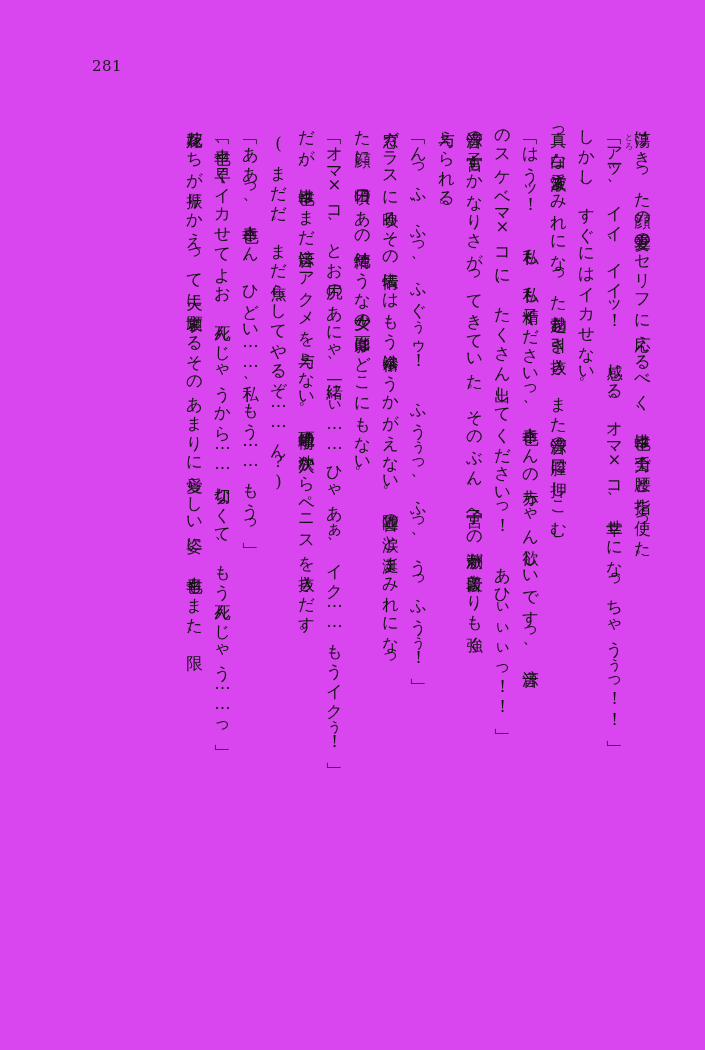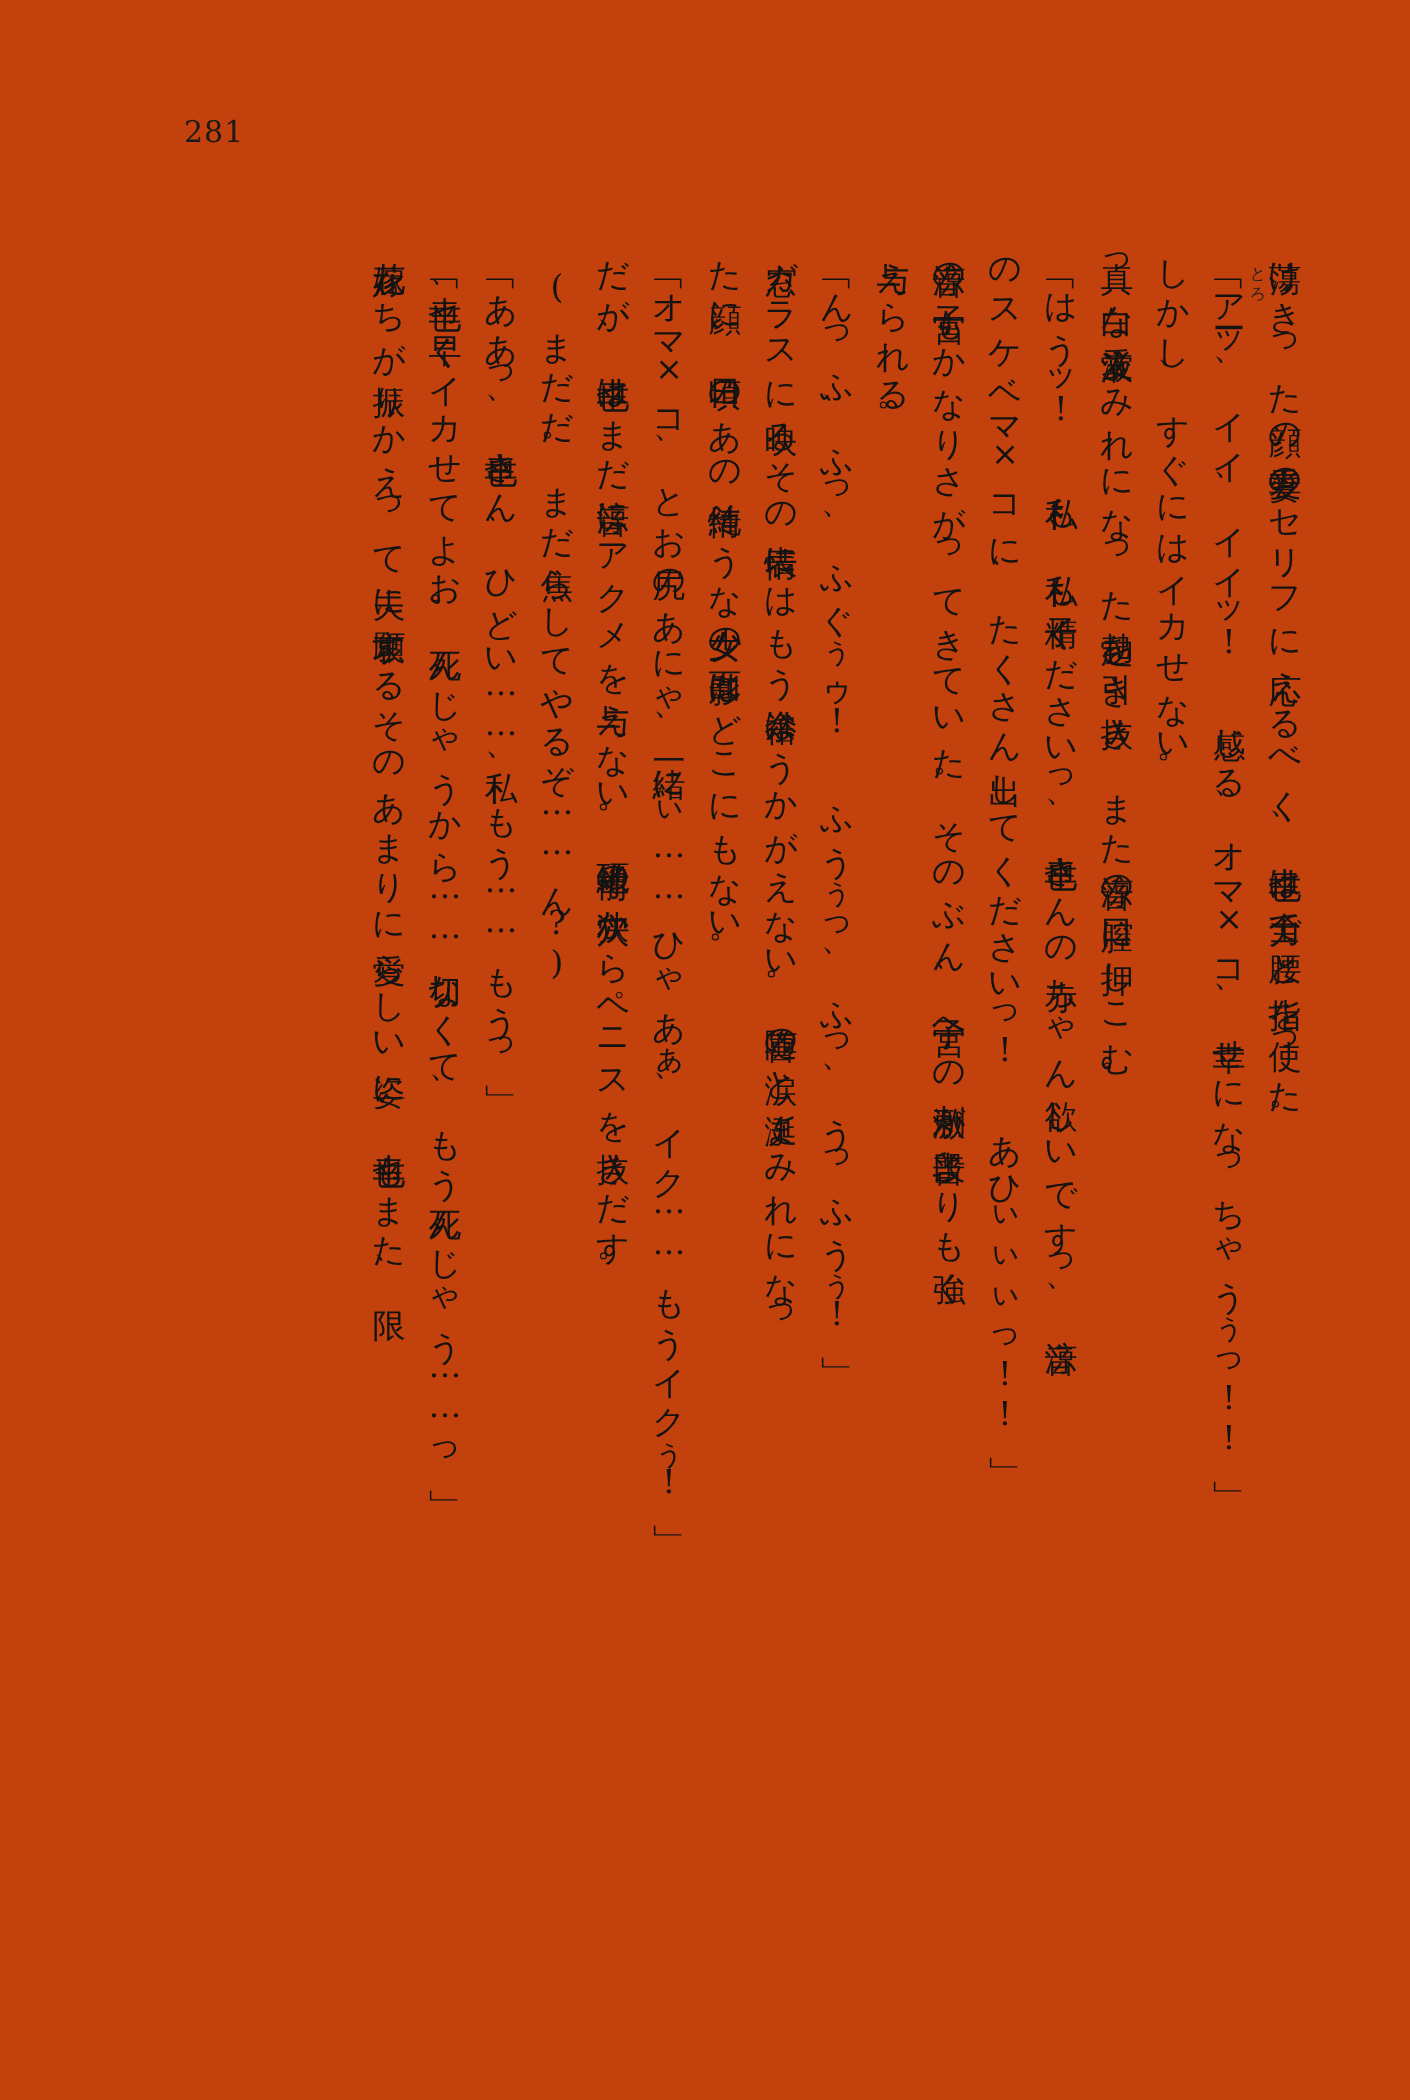--- a/index.html
+++ b/index.html
@@ -14,21 +14,21 @@
     color: #111111;
     overflow: hidden;
     position: relative;
   }
   .page {
     position: absolute;
     left: 0;
     top: 0;
     width: 705px;
     height: 1050px;
-    background: #c2410c;
+    background: #d946ef;
   }
   .page-number {
     position: absolute;
     left: 92px;
     top: 57px;
     font-size: 15px;
     font-family: "DejaVu Serif", "Liberation Serif", serif;
     color: #1a1a1a;
     letter-spacing: 0.5px;
   }

